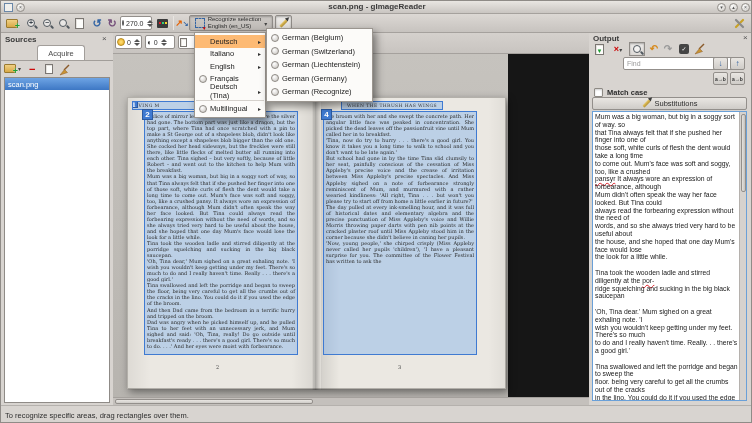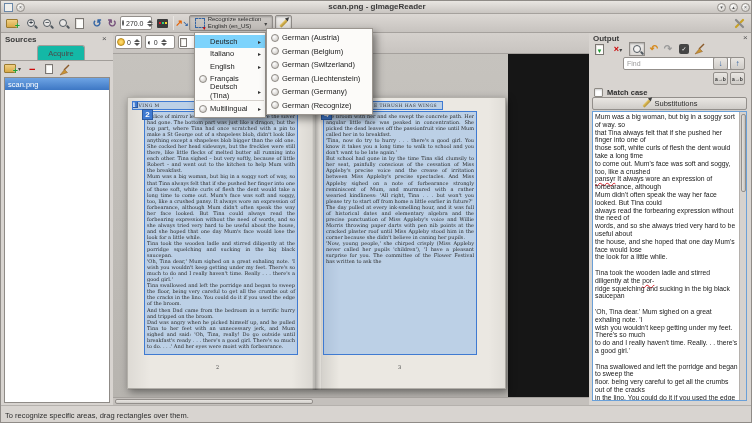--- a/index.html
+++ b/index.html
@@ -48,21 +48,21 @@
      border-top:2.5px solid transparent;border-bottom:2.5px solid transparent;}
   .pressed{background:linear-gradient(#efedeb,#dedbd7);border:1px solid #8f8b87;box-shadow:inset 0 1px 2px rgba(0,0,0,.3);}
   .folder{width:12px;height:9px;background:linear-gradient(#f0d084,#d8a947);border:1px solid #9a7a30;border-radius:1px;position:relative;}
   .folder::after{content:"+";position:absolute;right:-3px;bottom:-4px;color:#1f9e33;font-size:9px;font-weight:bold;text-shadow:0 0 1px #fff;}
 
   
   .dock{background:#d8d4d0;}
   .dock-title{font-size:8px;font-weight:bold;color:#3a3a3a;}
   .dock-close{font-size:8px;color:#555;line-height:8px;}
   .tab{height:15px;font-size:7.5px;display:flex;align-items:center;justify-content:center;
-     border:1px solid #a29e9a;border-bottom:none;border-radius:3px 3px 0 0;background:#14b8a6;color:#4a4a4a;}
+     border:1px solid #a29e9a;border-bottom:none;border-radius:3px 3px 0 0;background:#ffffff;color:#4a4a4a;}
   .tab.active{background:linear-gradient(#eceae7,#d8d4d0);font-weight:bold;}
   .srclist{background:#fff;border:1px solid #8f8b87;}
   .srcrow{height:12px;display:flex;align-items:center;padding:0 3px;font-size:7.5px;color:#fff;
      background:linear-gradient(#6ea4e4,#3d77c4);}
   .sicon{display:inline-flex;align-items:center;justify-content:center;}
 
   
   .canvas{left:112px;top:32px;width:476px;height:372px;background:#8e8b86;}
   .ctrlbar{left:0;top:0;width:476px;height:21px;background:linear-gradient(#d5d1cd,#c8c4c0);border-bottom:1px solid #a5a19d;}
   .sun{width:8px;height:8px;border-radius:50%;background:radial-gradient(#ffe27a,#e8a820);border:1px solid #b58a1e;}
@@ -84,21 +84,21 @@
   .pagenum{font-family:"DejaVu Serif",serif;font-size:5px;color:#444;}
   .hscroll{left:0;top:364px;width:476px;height:8px;background:#c4c0bc;border-top:1px solid #a5a19d;}
   .hthumb{left:2px;top:1px;width:198px;height:5px;background:linear-gradient(#ecu 0 0) ,#dad6d2;background:linear-gradient(#e9e6e2,#cfccc8);border:1px solid #938f8b;border-radius:2px;}
 
   
   .menu{background:#fcfbf9;border:1px solid #9a958f;box-shadow:3px 4px 8px rgba(0,0,0,.45);padding:2px 0;z-index:60;}
   .mitem{height:12.5px;display:flex;align-items:center;padding:0 4px;font-size:7.5px;color:#222;}
   .mitem .lbl{margin-left:11px;flex:1;}
   .mitem .lbl.noind{margin-left:0;}
   .mitem .sub{font-size:6px;color:#333;}
-  .mitem.hl{background:#7dd3fc;}
+  .mitem.hl{background:#fdba74;}
   .msep{height:1px;background:#d5d1cc;margin:2px 1px;}
   .radio{width:8px;height:8px;border-radius:50%;border:1px solid #8e8a84;flex:none;
      background:radial-gradient(circle at 35% 30%,#ffffff,#c6c2bd);margin-right:3px;}
   .menu2 .mitem{height:13.5px;}
 
   
   .outdock{left:588px;top:32px;width:164px;height:372px;}
   .obtn{height:12px;display:flex;align-items:center;justify-content:center;}
   .entry{background:#fff;border:1px solid #938f8b;border-radius:2px;height:13px;font-size:7px;
      padding:0 3px;color:#222;font-family:"Liberation Sans",sans-serif;width:119px;}
@@ -397,24 +397,20 @@
     <div class="mitem">
         <span class="radio"></span>
         <span class="lbl noind">Multilingual</span>
         <span class="sub">▸</span>
       </div>
   </div>
 
   <div class="abs menu menu2" style="left:265px;top:27px;width:107px;">
     <div class="mitem">
         <span class="radio"></span>
-        <span class="lbl noind">German (Austria)</span>
-      </div>
-    <div class="mitem">
-        <span class="radio"></span>
         <span class="lbl noind">German (Belgium)</span>
       </div>
     <div class="mitem">
         <span class="radio"></span>
         <span class="lbl noind">German (Switzerland)</span>
       </div>
     <div class="mitem">
         <span class="radio"></span>
         <span class="lbl noind">German (Liechtenstein)</span>
       </div>

